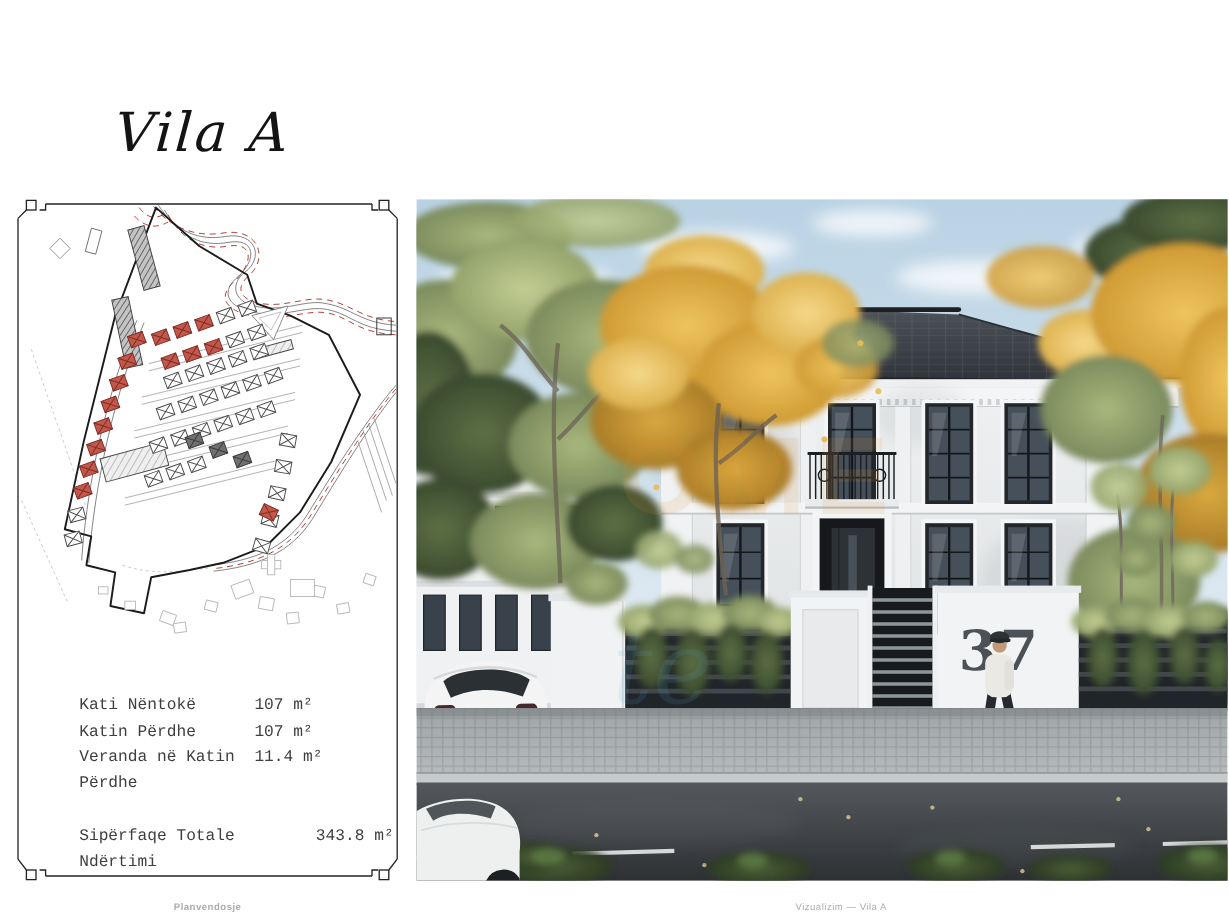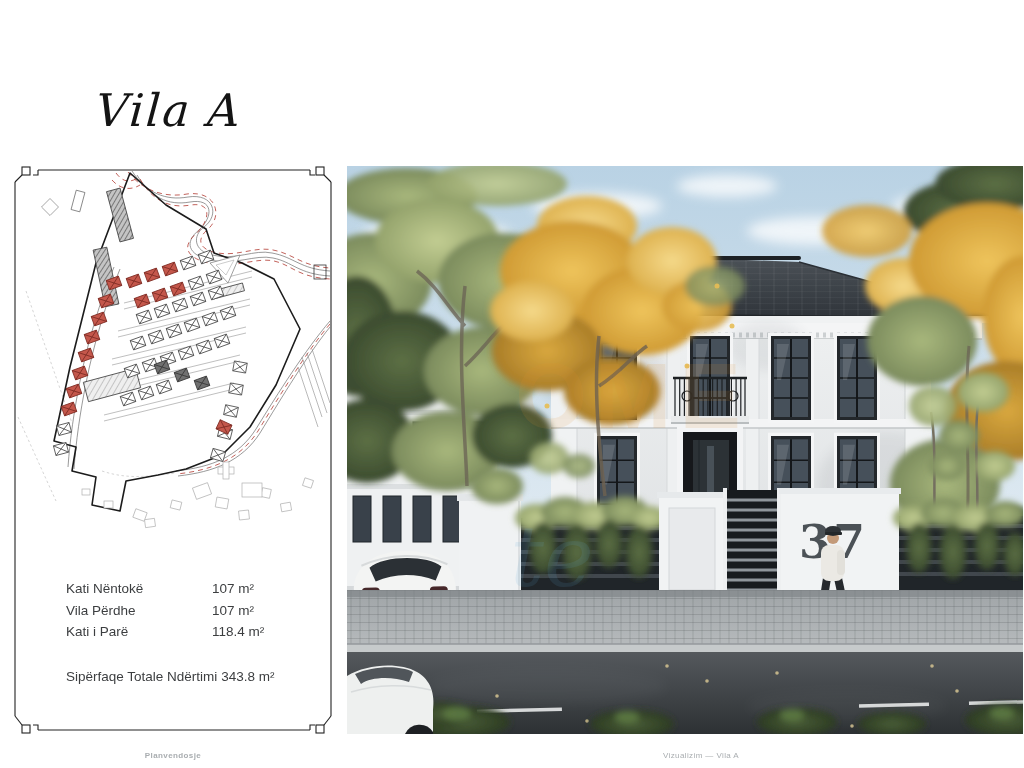--- a/index.html
+++ b/index.html
@@ -9,21 +9,21 @@
   .page-title{
     position:absolute;left:96px;top:84px;margin:0;
     font-family:"DejaVu Serif",serif;font-style:italic;font-weight:500;
     font-size:45px;color:#141414;letter-spacing:2px;transform:skewX(-4deg);
   }
 
   .left-panel{position:absolute;left:12px;top:164px;width:322px;height:572px;}
   .frame-svg{position:absolute;left:0;top:0;width:322px;height:572px;}
   .map-svg{position:absolute;left:4px;top:7px;width:314px;height:392px;}
 
-  .measurements{position:absolute;left:54px;top:414px;width:262px;}
+  .measurements{position:absolute;left:54px;top:414px;width:262px;font-family:Liberation Mono, monospace;}
   .m-row{display:flex;font-size:13.5px;color:#3c3e40;line-height:21.5px;}
   .m-label{width:146px;}
   .m-value{white-space:nowrap;text-align:center;}
   .m-total{margin-top:23px;}
   .m-total .m-label{width:auto;margin-right:4px;}
 
   .photo{position:absolute;left:347px;top:166px;width:676px;height:568px;margin:0;}
   .photo svg{display:block;}
 
   .caption{position:absolute;top:751px;font-size:8px;color:#a9adb0;
@@ -243,26 +243,26 @@
       <rect class="nb" x="88" y="330" width="9" height="7" stroke="#555"></rect>
     </g>
   </svg>
 
   <div class="measurements">
     <div class="m-row">
       <span class="m-label">Kati Nëntokë</span>
       <span class="m-value">107 m²</span>
     </div>
     <div class="m-row">
-      <span class="m-label">Vila Përdhe</span>
+      <span class="m-label">Katin Përdhe</span>
       <span class="m-value">107  m²</span>
     </div>
     <div class="m-row">
-      <span class="m-label">Kati i Parë</span>
-      <span class="m-value">118.4 m²</span>
+      <span class="m-label">Veranda në Katin Përdhe</span>
+      <span class="m-value">11.4  m²</span>
     </div>
     <div class="m-row m-total">
       <span class="m-label">Sipërfaqe Totale Ndërtimi</span>
       <span class="m-value">343.8 m²</span>
     </div>
   </div>
 </div>
 
 <figure class="photo">
 <svg width="676" height="568" viewBox="0 0 676 568">

